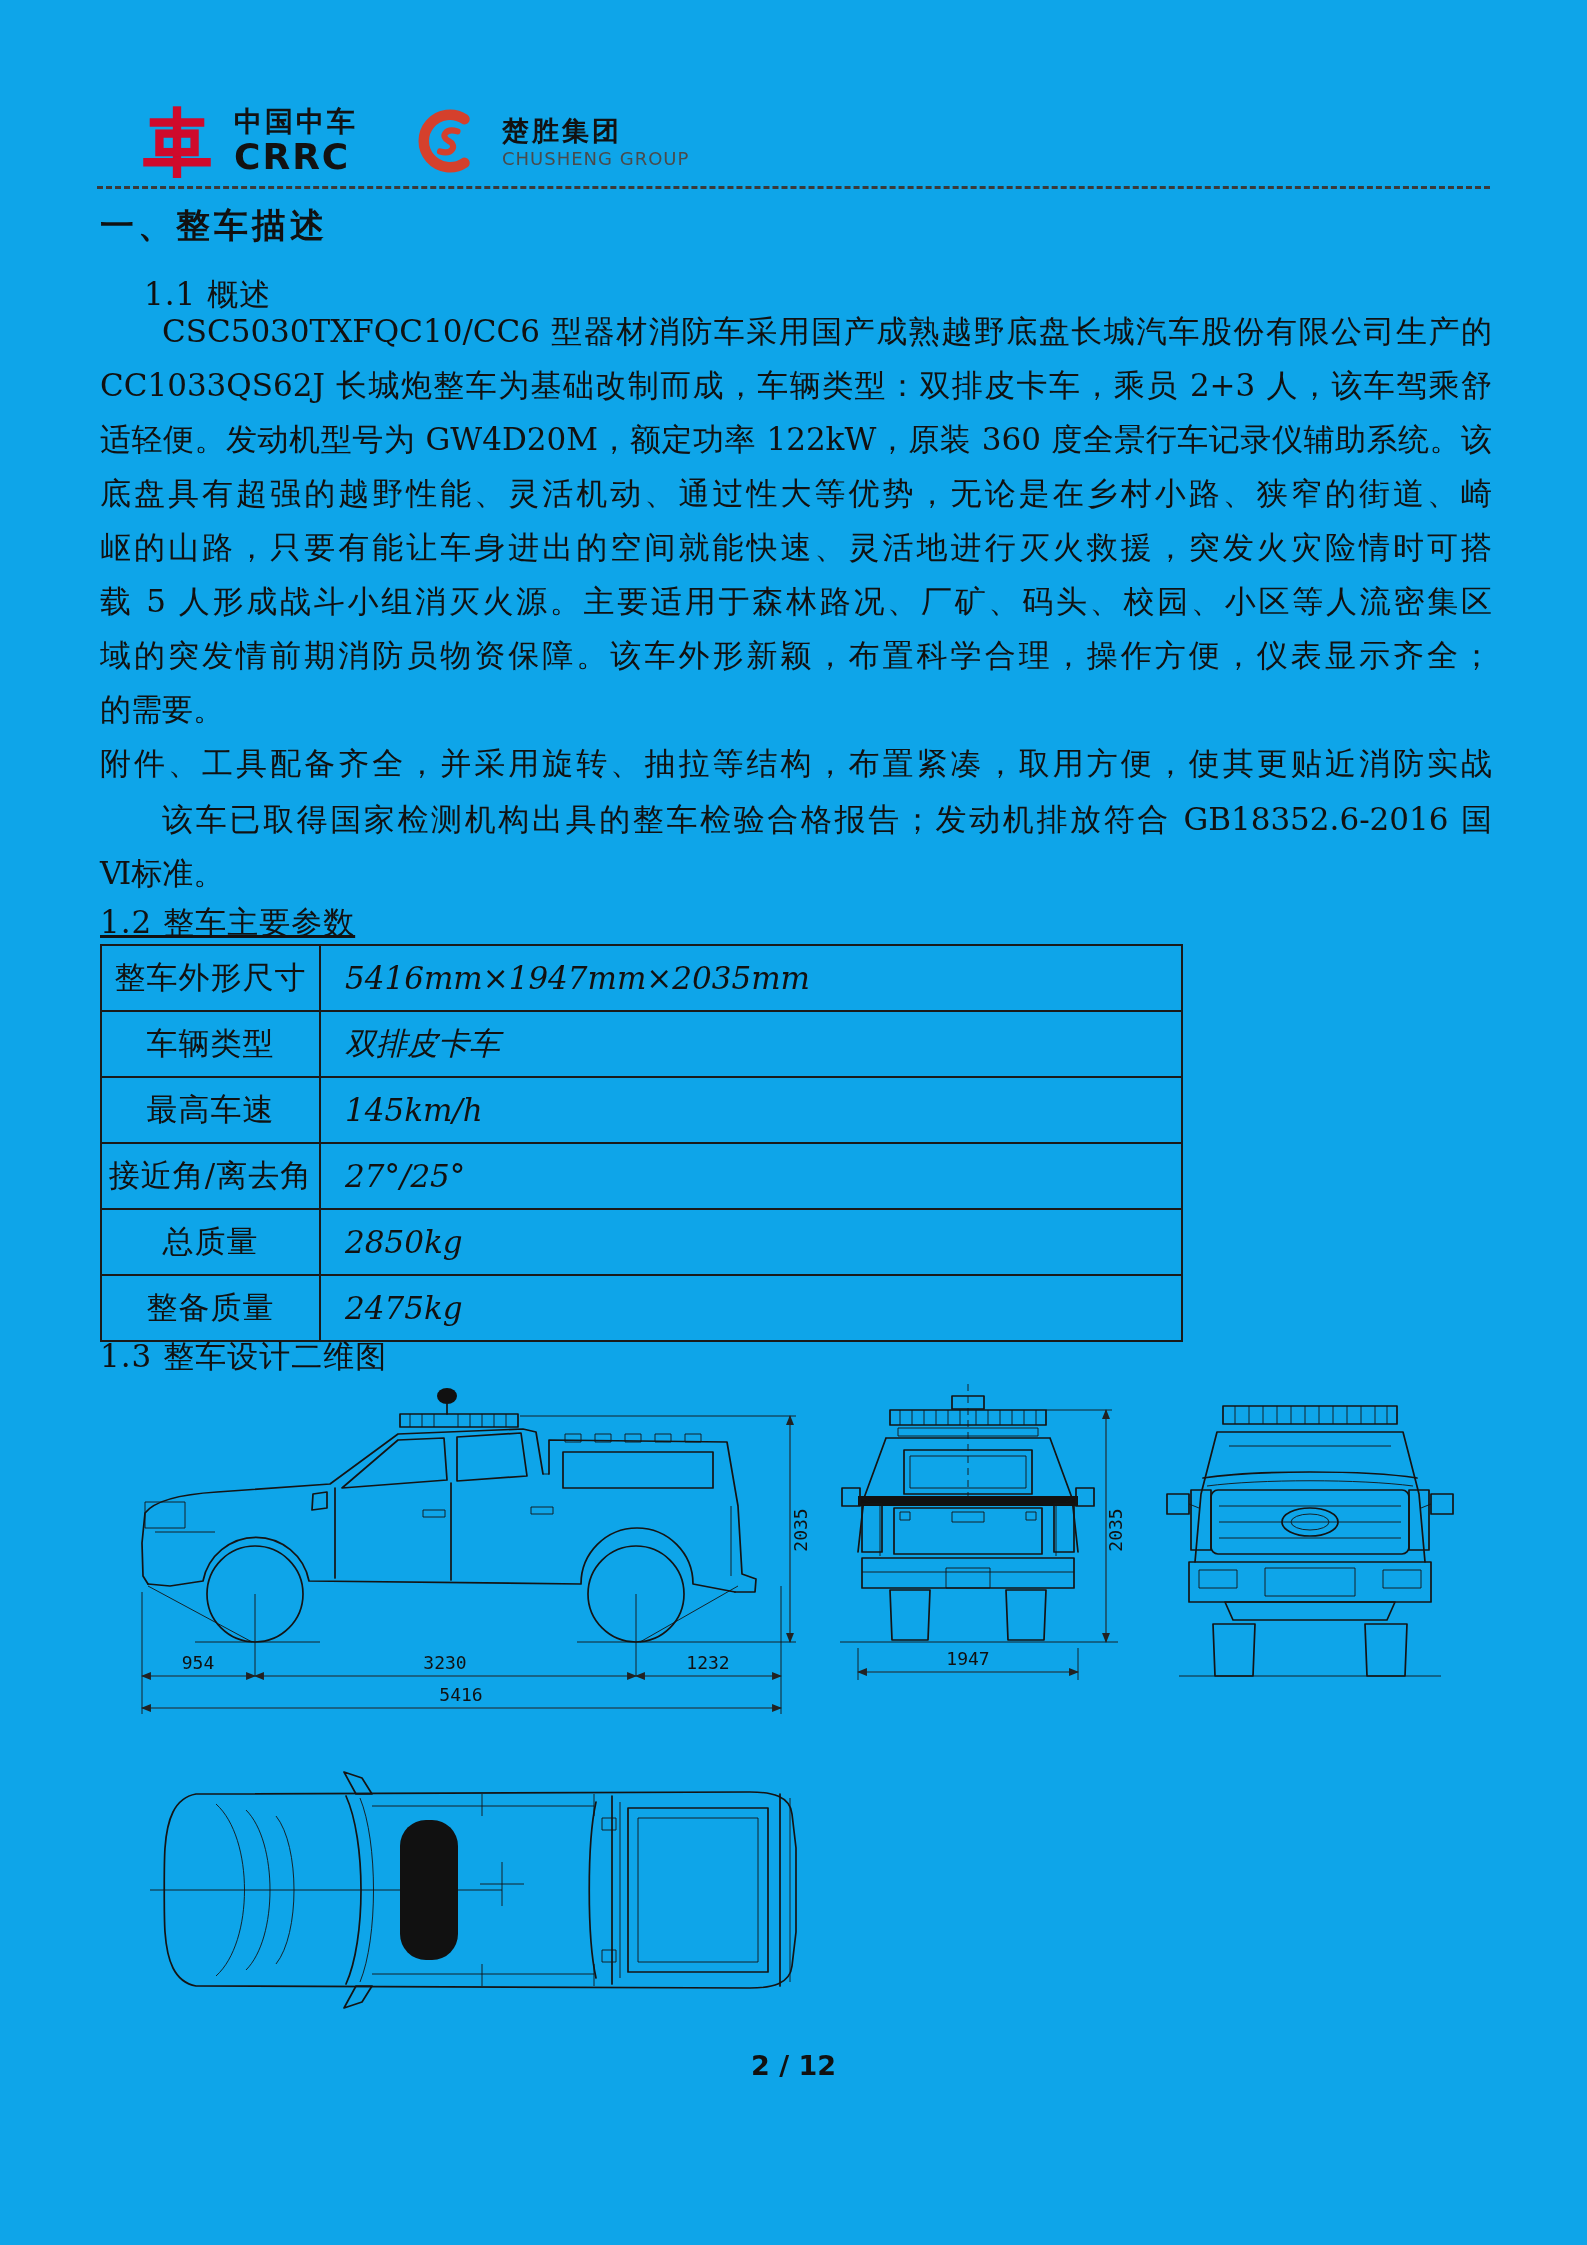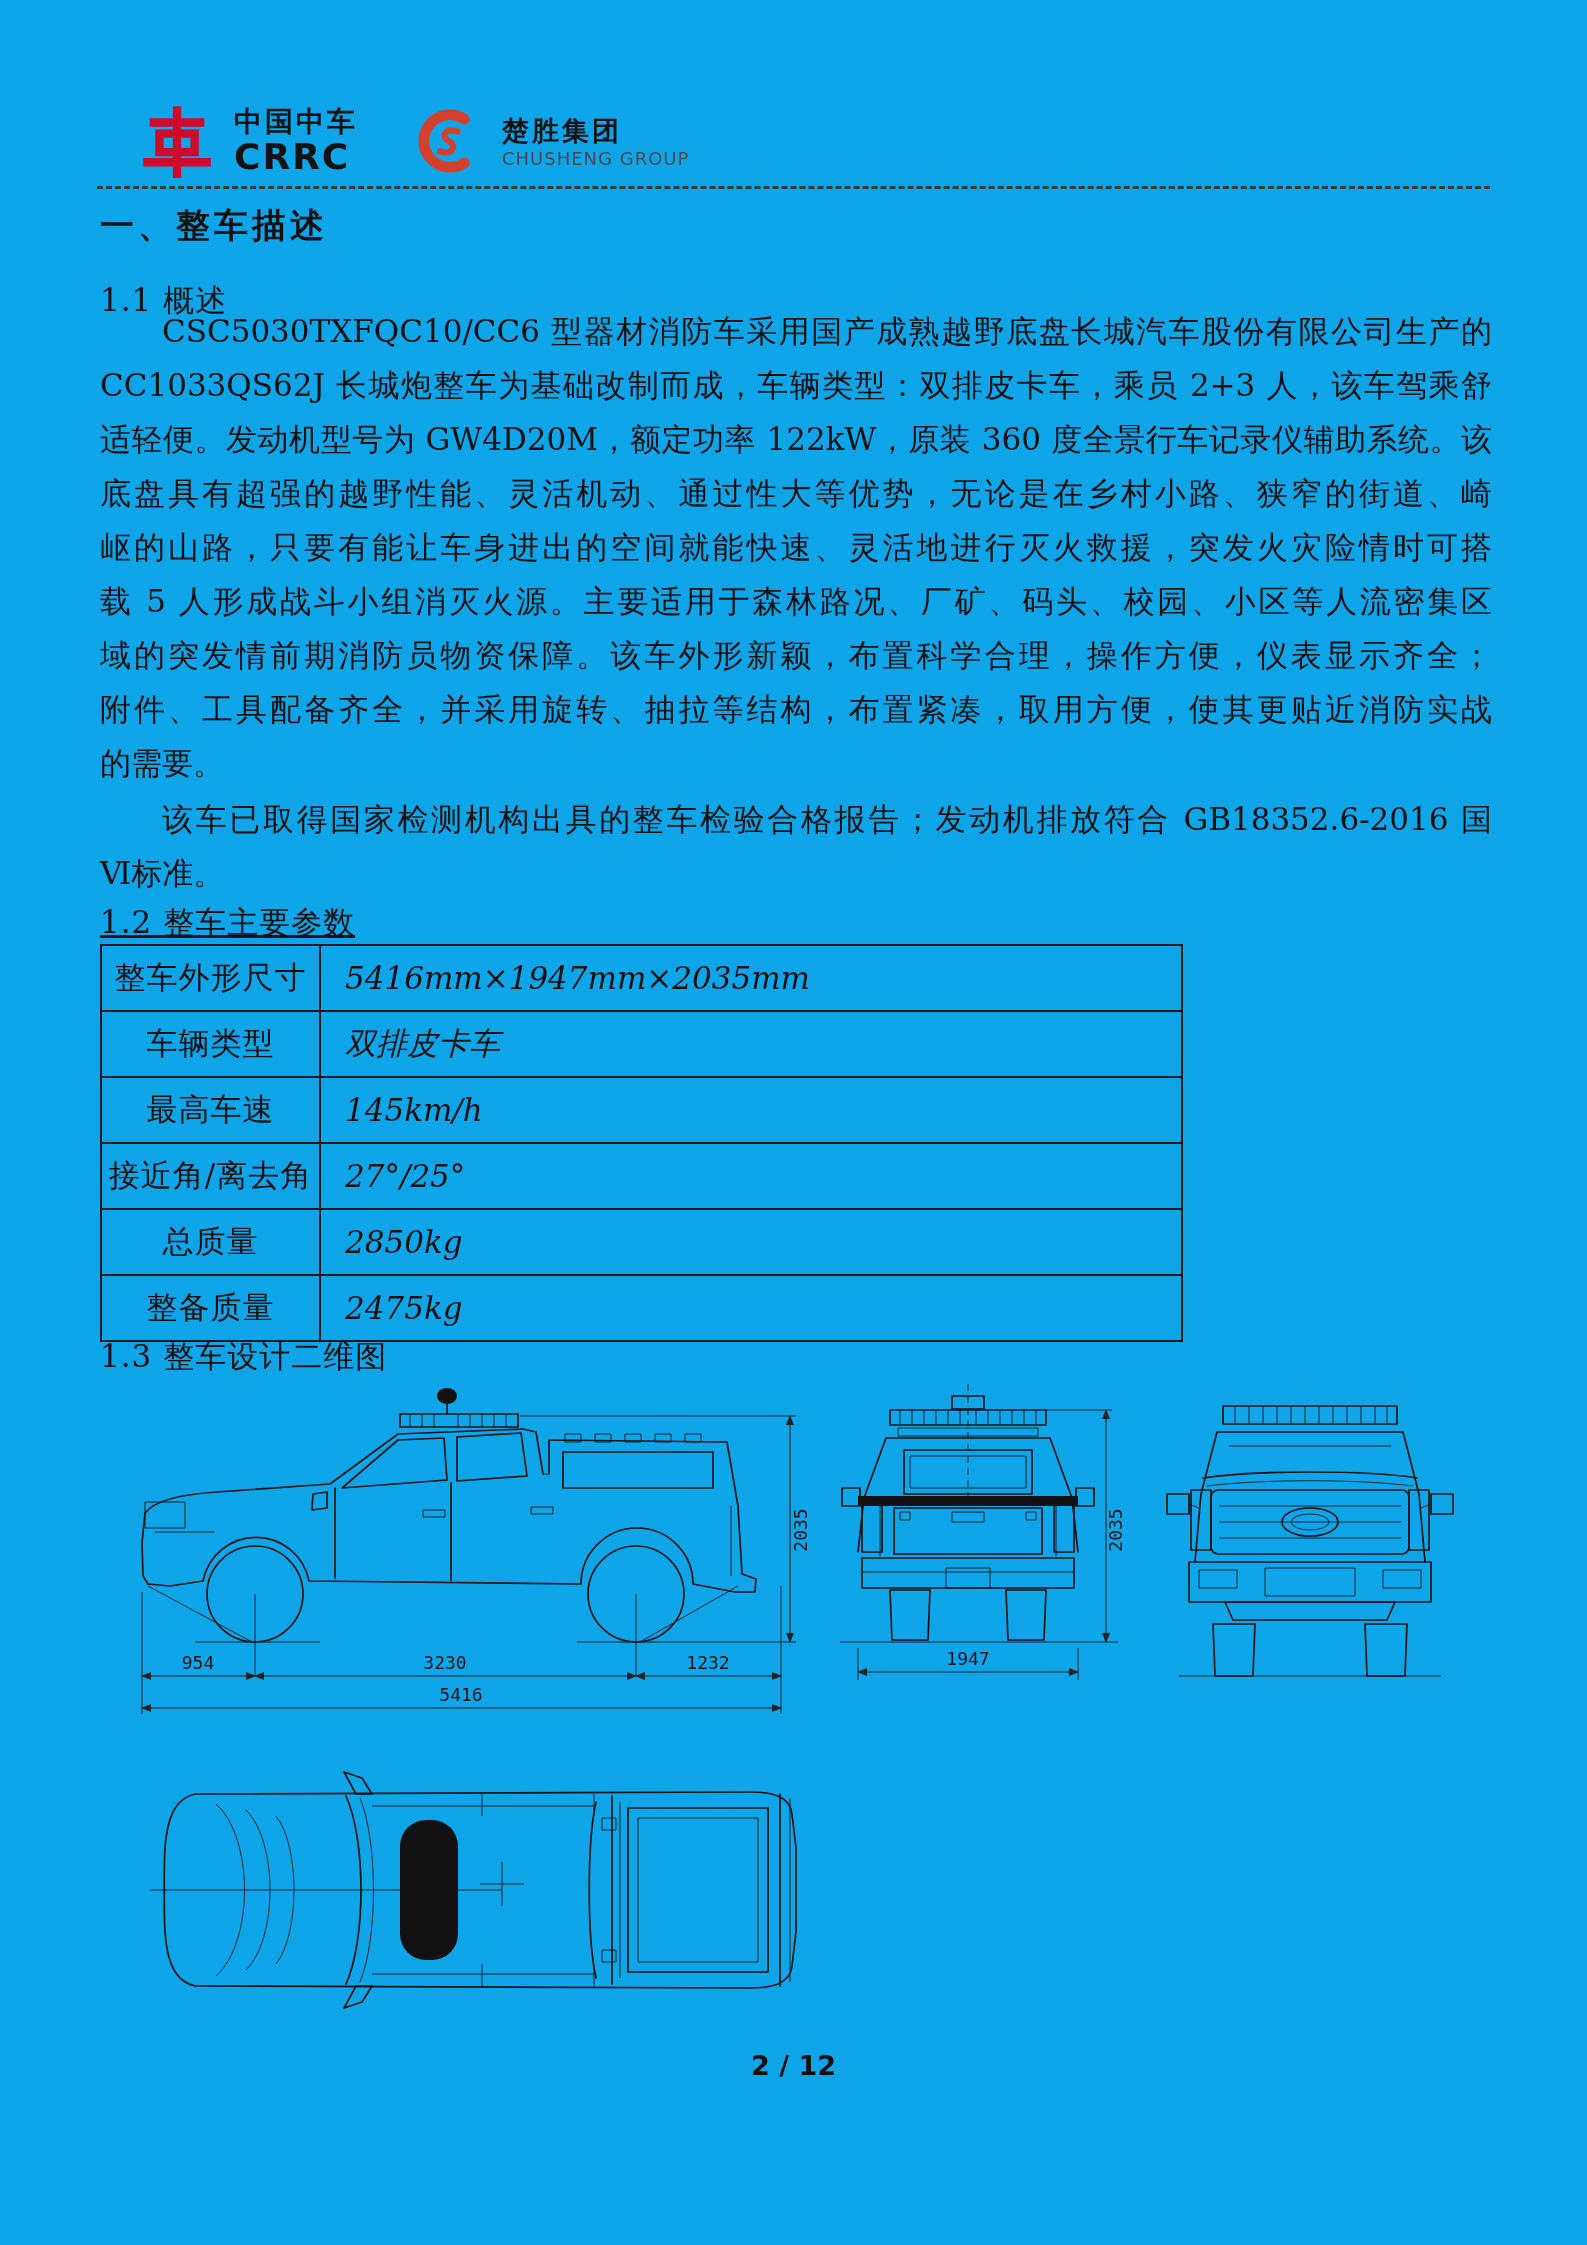--- a/index.html
+++ b/index.html
@@ -18,21 +18,21 @@
          font-size:27px;letter-spacing:3px;line-height:34px;color:#121212;}
   .cs-en{font-family:"DejaVu Sans","Liberation Sans",sans-serif;font-weight:normal;
          font-size:18px;letter-spacing:1px;color:#4a4a4a;}
   .spc{width:14px;}
 
   .dashline{top:186px;left:97px;width:1393px;border-top:3.5px dashed #3a3a3a;height:0;}
 
   .h1{top:203px;left:100px;font-family:"DejaVu Sans","Liberation Sans",sans-serif;
       font-weight:bold;font-size:34px;letter-spacing:4px;}
   .sub{left:100px;font-size:31px;letter-spacing:1px;}
-  .s11{top:280px;} .s12{top:902px;text-decoration:underline;} .s13{top:1336px;}
+  .s11{top:274px;margin-left:44px;} .s12{top:902px;text-decoration:underline;} .s13{top:1336px;}
 
   .para{left:100px;width:1392px;font-size:31px;}
   .p1{top:304px;} .p2{top:792px;}
   .pline{height:54px;line-height:54px;white-space:nowrap;text-align:justify;
          text-align-last:justify;overflow:visible;}
   .pline.last{text-align-last:left;}
   .pline.indent{padding-left:62px;}
 
   table.spec{top:944px;left:100px;position:absolute;border-collapse:collapse;
              width:1083px;font-size:31px;}
@@ -90,22 +90,22 @@
   <div class="abs sub s11">1.1 概述</div>
 
   <div class="abs para p1">
     <div class="pline indent">CSC5030TXFQC10/CC6 型器材消防车采用国产成熟越野底盘长城汽车股份有限公司生产的</div>
     <div class="pline">CC1033QS62J 长城炮整车为基础改制而成，车辆类型：双排皮卡车，乘员 2+3 人，该车驾乘舒</div>
     <div class="pline">适轻便。发动机型号为 GW4D20M，额定功率 122kW，原装 360 度全景行车记录仪辅助系统。该</div>
     <div class="pline">底盘具有超强的越野性能、灵活机动、通过性大等优势，无论是在乡村小路、狭窄的街道、崎</div>
     <div class="pline">岖的山路，只要有能让车身进出的空间就能快速、灵活地进行灭火救援，突发火灾险情时可搭</div>
     <div class="pline">载 5 人形成战斗小组消灭火源。主要适用于森林路况、厂矿、码头、校园、小区等人流密集区</div>
     <div class="pline">域的突发情前期消防员物资保障。该车外形新颖，布置科学合理，操作方便，仪表显示齐全；</div>
+    <div class="pline last">的需要。</div>
     <div class="pline">附件、工具配备齐全，并采用旋转、抽拉等结构，布置紧凑，取用方便，使其更贴近消防实战</div>
-    <div class="pline last">的需要。</div>
   </div>
 
   <div class="abs para p2">
     <div class="pline indent">该车已取得国家检测机构出具的整车检验合格报告；发动机排放符合 GB18352.6-2016 国</div>
     <div class="pline last">Ⅵ标准。</div>
   </div>
 
   <div class="abs sub s12">1.2 整车主要参数</div>
 
   <table class="spec">

